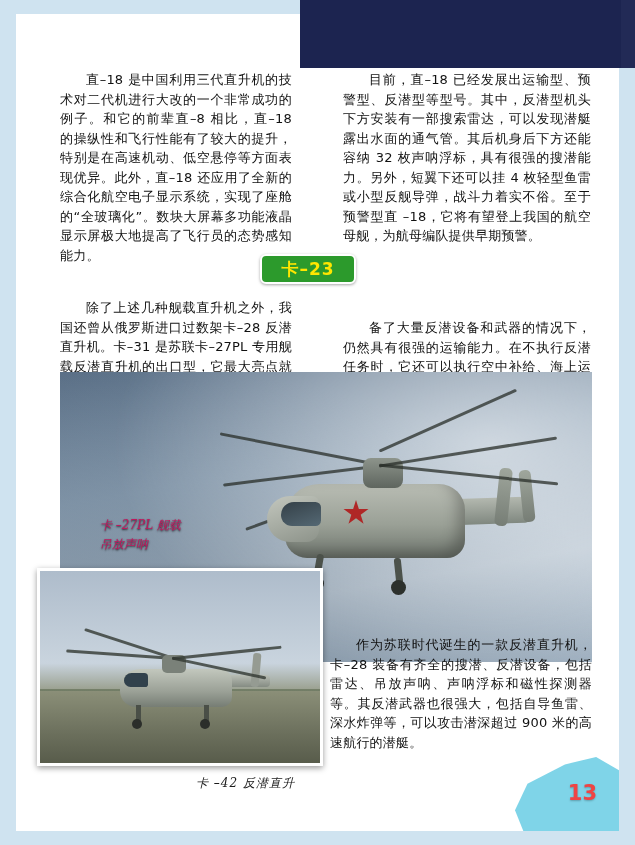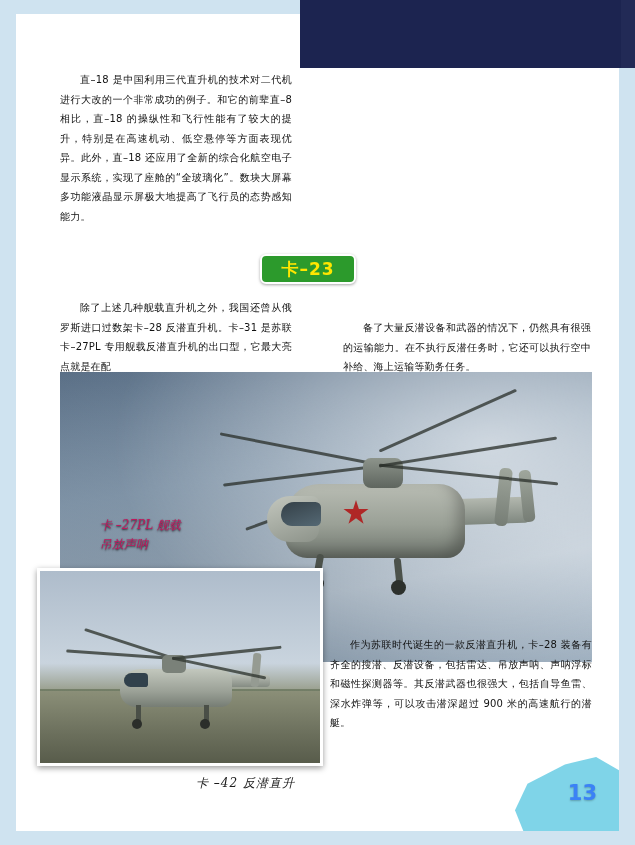--- a/index.html
+++ b/index.html
@@ -59,21 +59,21 @@
     position: absolute;
     right: 0; top: 0;
     width: 14px; height: 100%;
     background: #222a56;
   }
 
   
   .col {
     position: absolute;
     font-family: "DejaVu Sans", "Liberation Sans", sans-serif;
-    font-size: 10px;
+    font-size: 13px;
     line-height: 19.5px;
     color: #111111;
     text-align: justify;
     letter-spacing: 0.2px;
   }
   .col p { margin: 0; text-indent: 2em; }
 
   #col-l1 { left: 60px;  top: 70px;  width: 232px; }
   #col-r1 { left: 343px; top: 70px;  width: 248px; }
   #col-l2 { left: 60px;  top: 298px; width: 232px; }
@@ -354,21 +354,21 @@
     position: absolute;
     right: 0; bottom: 0;
     width: 104px; height: 74px;
     background: #7fd4e8;
     clip-path: polygon(12% 36%, 48% 10%, 78% 0%, 100% 18%, 100% 100%, 8% 100%, 0% 72%);
   }
   .pagenum {
     position: absolute;
     right: 22px;
     bottom: 26px;
-    color: #3b82f6;
+    color: #ef4444;
     font-family: "DejaVu Sans", "Liberation Sans", sans-serif;
     font-weight: bold;
     font-size: 21px;
     text-shadow: 0 1px 2px rgba(0,0,0,.25);
   }
 </style>
 </head>
 <body>
 
 <div class="page">
@@ -377,20 +377,23 @@
   <div class="band-left"></div>
   <div class="band-right"></div>
   <div class="band-bottom"></div>
 
   <div class="header-block"></div>
 
   <div class="col" id="col-l1">
     <p>直–18 是中国利用三代直升机的技术对二代机进行大改的一个非常成功的例子。和它的前辈直–8 相比，直–18 的操纵性和飞行性能有了较大的提升，特别是在高速机动、低空悬停等方面表现优异。此外，直–18 还应用了全新的综合化航空电子显示系统，实现了座舱的“全玻璃化”。数块大屏幕多功能液晶显示屏极大地提高了飞行员的态势感知能力。</p>
   </div>
 
+  <div class="col" id="col-r1">
+    <p>目前，直–18 已经发展出运输型、预警型、反潜型等型号。其中，反潜型机头下方安装有一部搜索雷达，可以发现潜艇露出水面的通气管。其后机身后下方还能容纳 32 枚声呐浮标，具有很强的搜潜能力。另外，短翼下还可以挂 4 枚轻型鱼雷或小型反舰导弹，战斗力着实不俗。至于预警型直 –18，它将有望登上我国的航空母舰，为航母编队提供早期预警。</p>
+  </div>
 
   <div class="badge">
     <span>卡–23</span>
   </div>
 
   <div class="col" id="col-l2">
     <p>除了上述几种舰载直升机之外，我国还曾从俄罗斯进口过数架卡–28 反潜直升机。卡–31 是苏联卡–27PL 专用舰载反潜直升机的出口型，它最大亮点就是在配</p>
   </div>
 
   <div class="col" id="col-r2">

